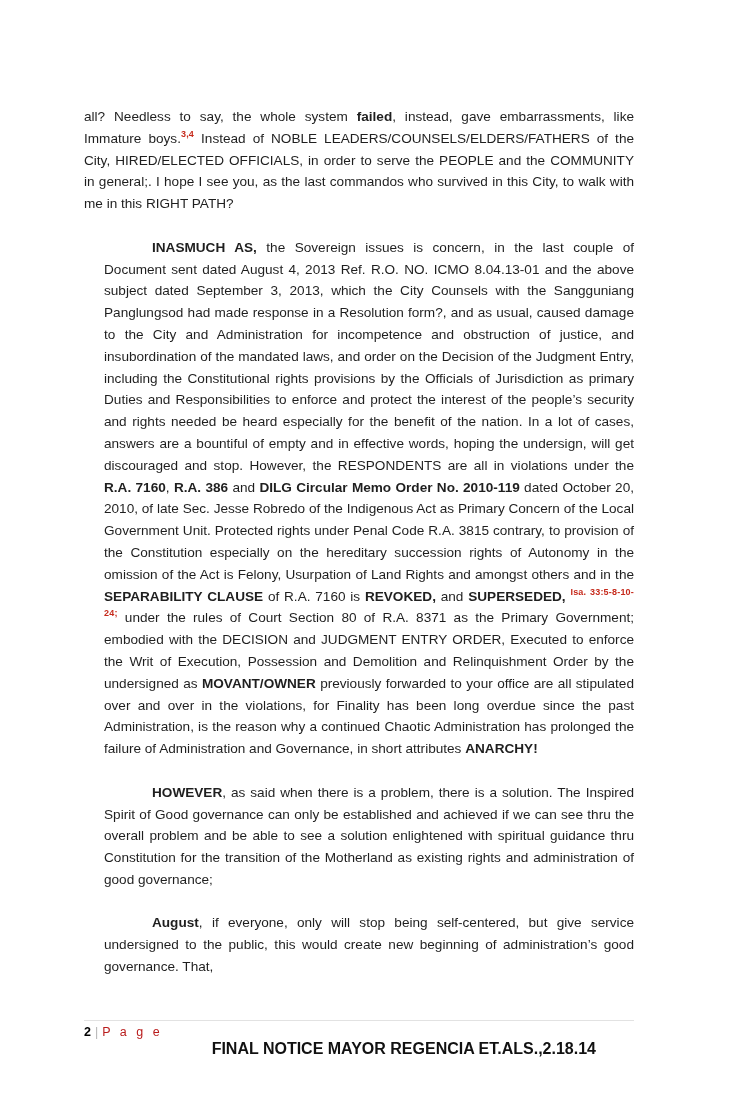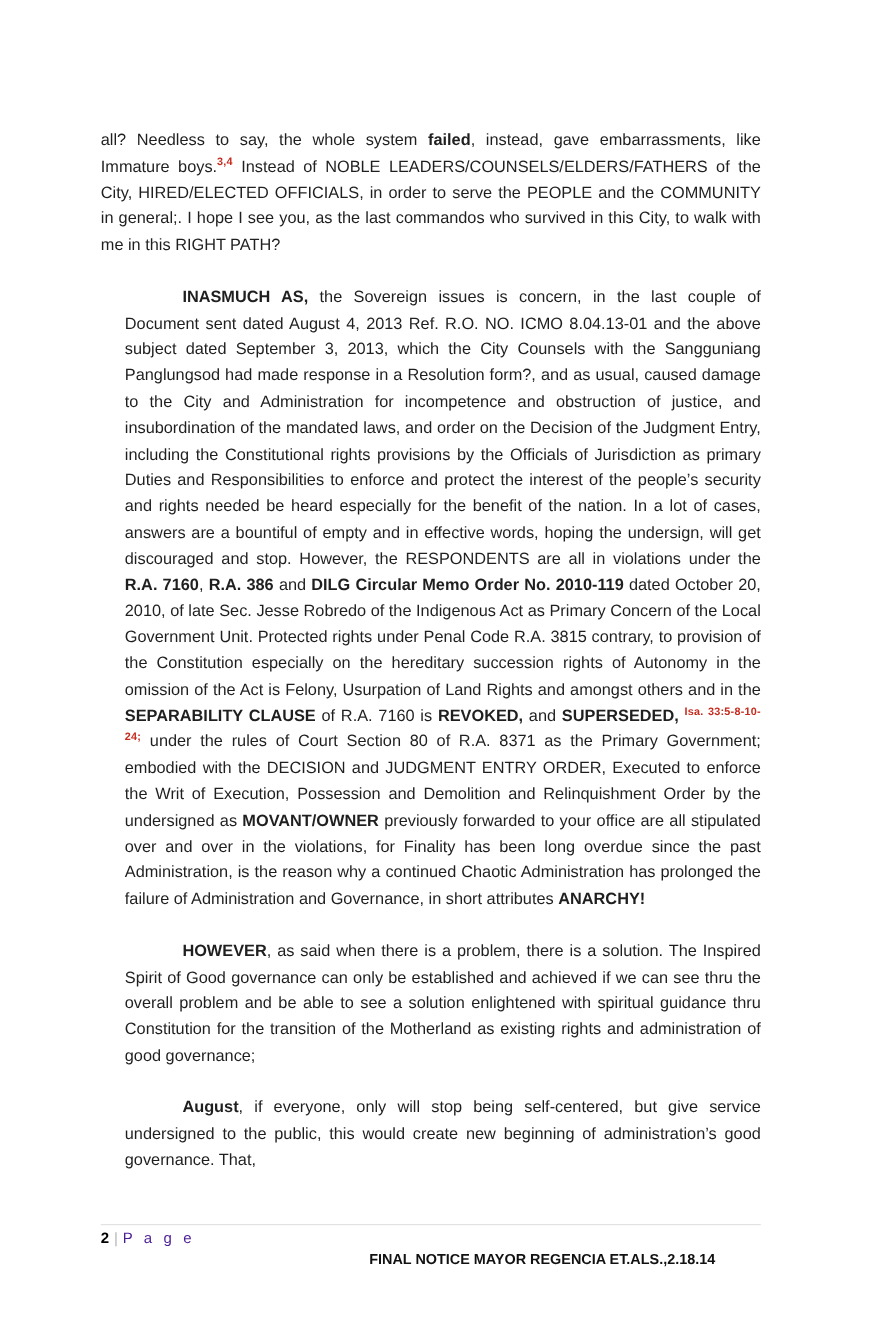--- a/index.html
+++ b/index.html
@@ -57,28 +57,28 @@
   .pg-num {
     color: #000000;
     font-weight: bold;
     margin-right: 4px;
   }
   .pg-sep {
     color: #b5b5b5;
     margin-right: 4px;
   }
   .pg-label {
-    color: #4c1d95;
+    color: #b91c1c;
     letter-spacing: 3px;
   }
   .footer-right {
     text-align: right;
     padding-right: 38px;
     font-weight: bold;
-    font-size: 12px;
+    font-size: 16px;
     line-height: 16px;
     color: #111111;
     margin-top: 1px;
   }
 </style>
 </head>
 <body>
 
 <div class="page">
 

